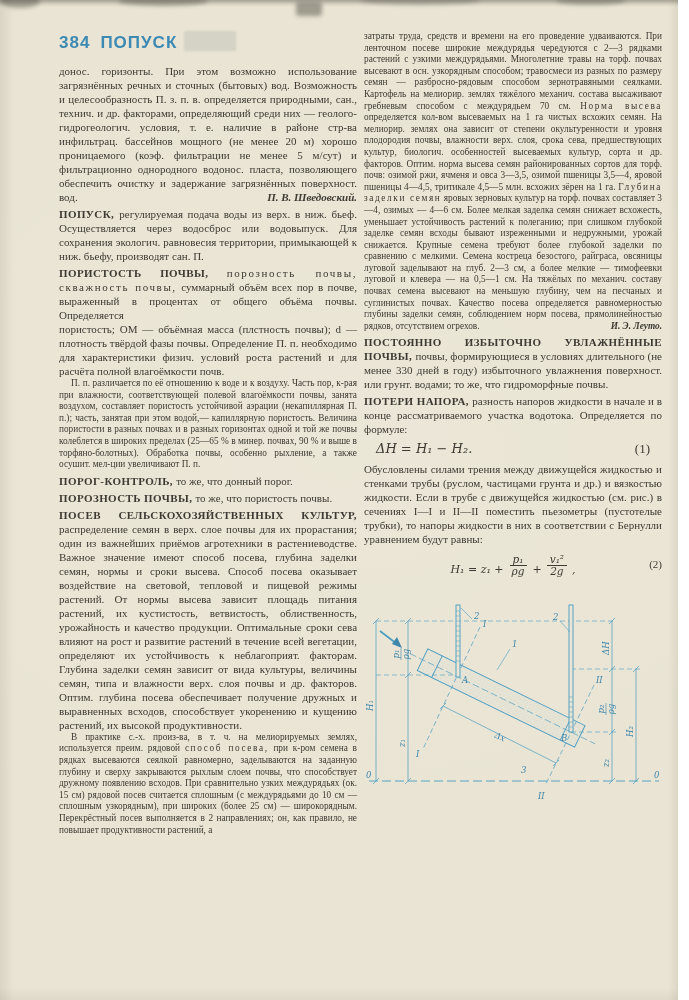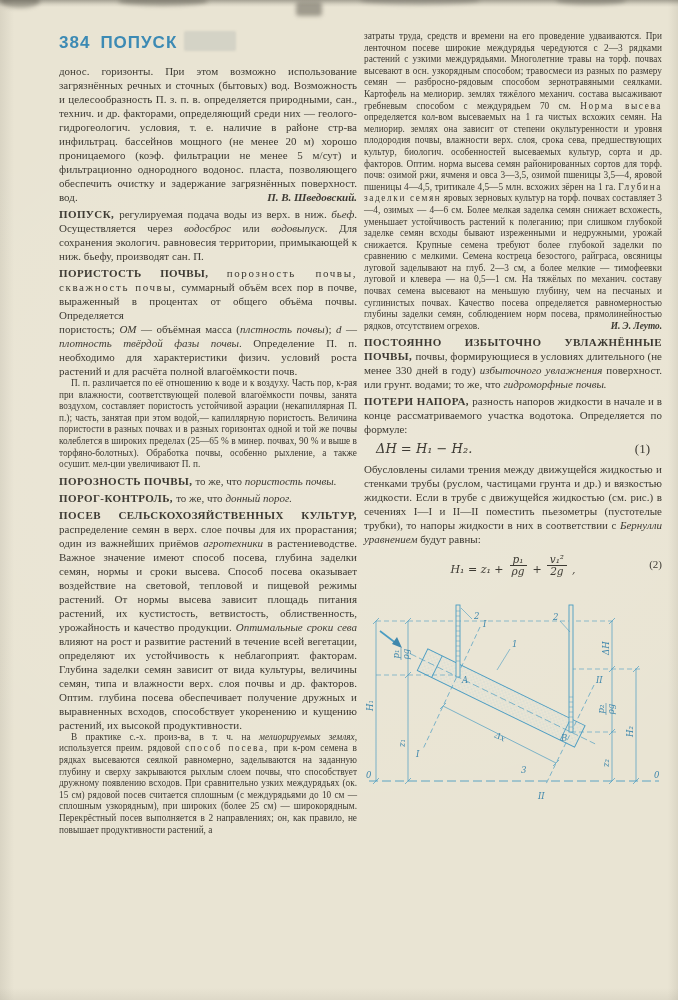--- a/index.html
+++ b/index.html
@@ -31,21 +31,21 @@
   .hdr .num{margin-right:10px;}
   
   .col{position:absolute;width:298px;text-align:justify;font-size:11px;line-height:14px;}
   .col-left{left:59px;top:64px;}
   .col-right{left:364px;top:31px;}
   .col p{margin:0;padding:0;}
   .col p.entry{margin-top:3px;}
   .petit{font-size:9.3px;line-height:11.6px;}
   .ind{text-indent:12px;}
   .seg-n{}
-  .seg-i{font-style:italic;margin-top:46px;}
+  .seg-i{margin-top:46px;}
   .seg-b{font-weight:bold;letter-spacing:.4px;}
   .seg-sp{letter-spacing:1.6px;}
   .seg-sig{font-style:italic;float:right;font-weight:bold;}
   
   .f-row{display:flex;align-items:center;gap:6px;margin:3px 0 3px 0;font-size:11px;}
   .f-row .sp{flex:1;}
   .fi{font-style:italic;font-family:"DejaVu Serif",serif;}
   .paren{font-size:24px;font-weight:300;line-height:1;transform:scaleX(.7);color:#3d3a33;}
   .frac{display:inline-flex;flex-direction:column;align-items:center;font-style:italic;
     font-family:"DejaVu Serif",serif;font-size:10.5px;line-height:1.05;}
@@ -77,22 +77,22 @@
   </div>
 
   <div class="col col-left">
     <p class="t"><span class="seg-n">донос. горизонты. При этом возможно использование загрязнённых речных и сточных (бытовых) вод. Возможность и целесообразность П. з. п. в. определяется природными, сан., технич. и др. факторами, определяющий среди них — геолого-гидрогеологич. условия, т. е. наличие в районе стр-ва инфильтрац. бассейнов мощного (не менее 20 м) хорошо проницаемого (коэф. фильтрации не менее 5 м/сут) и фильтрационно однородного водонос. пласта, позволяющего обеспечить очистку и задержание загрязнённых поверхност. вод. </span><span class="seg-sig">П. В. Шведовский.</span></p>
     <p class="t entry"><span class="seg-b">ПОПУСК, </span><span class="seg-n">регулируемая подача воды из верх. в ниж. </span><span class="seg-i">бьеф</span><span class="seg-n">. Осуществляется через </span><span class="seg-i">водосброс</span><span class="seg-n"> или </span><span class="seg-i">водовыпуск</span><span class="seg-n">. Для сохранения экологич. равновесия территории, примыкающей к ниж. бьефу, производят сан. П.</span></p>
     <p class="t entry"><span class="seg-b">ПОРИСТОСТЬ ПОЧВЫ, </span><span class="seg-sp">порозность почвы, скважность почвы,</span><span class="seg-n"> суммарный объём всех пор в почве, выраженный в процентах от общего объёма почвы. Определяется</span></p>
 
 
     <p class="t"><span class="seg-n">пористость; </span><span class="seg-i">ОМ</span><span class="seg-n"> — объёмная масса (</span><span class="seg-i">плстность почвы</span><span class="seg-n">); </span><span class="seg-i">d</span><span class="seg-n"> — </span><span class="seg-i">плотность твёрдой фазы почвы</span><span class="seg-n">. Определение П. п. необходимо для характеристики физич. условий роста растений и для расчёта полной влагоёмкости почв.</span></p>
     <p class="t petit ind"><span class="seg-n">П. п. различается по её отношению к воде и к воздуху. Часть пор, к-рая при влажности, соответствующей полевой влагоёмкости почвы, занята воздухом, составляет пористость устойчивой аэрации (некапиллярная П. п.); часть, занятая при этом водой,— капиллярную пористость. Величина пористости в разных почвах и в разных горизонтах одной и той же почвы колеблется в широких пределах (25—65 % в минер. почвах, 90 % и выше в торфяно-болотных). Обработка почвы, особенно рыхление, а также осушит. мел-ции увеличивают П. п.</span></p>
+    <p class="t entry"><span class="seg-b">ПОРОГ-КОНТРОЛЬ, </span><span class="seg-n">то же, что </span><span class="seg-i">донный порог.</span></p>
     <p class="t entry"><span class="seg-b">ПОРОЗНОСТЬ ПОЧВЫ, </span><span class="seg-n">то же, что </span><span class="seg-i">пористость почвы.</span></p>
-    <p class="t entry"><span class="seg-b">ПОРОГ-КОНТРОЛЬ, </span><span class="seg-n">то же, что </span><span class="seg-i">донный порог.</span></p>
     <p class="t entry"><span class="seg-b">ПОСЕВ СЕЛЬСКОХОЗЯЙСТВЕННЫХ КУЛЬТУР, </span><span class="seg-n">распределение семян в верх. слое почвы для их прорастания; один из важнейших приёмов </span><span class="seg-i">агротехники</span><span class="seg-n"> в растениеводстве. Важное значение имеют способ посева, глубина заделки семян, нормы и сроки высева. Способ посева оказывает воздействие на световой, тепловой и пищевой режимы растений. От нормы высева зависит площадь питания растений, их кустистость, ветвистость, облиственность, урожайность и качество продукции. </span><span class="seg-i">Оптимальные сроки сева</span><span class="seg-n"> влияют на рост и развитие растений в течение всей вегетации, определяют их устойчивость к неблагоприят. факторам. Глубина заделки семян зависит от вида культуры, величины семян, типа и влажности верх. слоя почвы и др. факторов. Оптим. глубина посева обеспечивает получение дружных и выравненных всходов, способствует укоренению и кущению растений, их высокой продуктивности.</span></p>
     <p class="t petit ind"><span class="seg-n">В практике с.-х. произ-ва, в т. ч. на </span><span class="seg-i">мелиорируемых землях,</span><span class="seg-n"> используется преим. рядовой </span><span class="seg-sp">способ посева,</span><span class="seg-n"> при к-ром семена в рядках высеваются сеялкой равномерно, заделываются на заданную глубину и сверху закрываются рыхлым слоем почвы, что способствует дружному появлению всходов. При сравнительно узких междурядьях (ок. 15 см) рядовой посев считается сплошным (с междурядьями до 10 см — сплошным узкорядным), при широких (более 25 см) — широкорядным. Перекрёстный посев выполняется в 2 направлениях; он, как правило, не повышает продуктивности растений, а</span></p>
   </div>
 
   <div class="col col-right">
     <p class="t petit"><span class="seg-n">затраты труда, средств и времени на его проведение удваиваются. При ленточном посеве широкие междурядья чередуются с 2—3 рядками растений с узкими междурядьями. Многолетние травы на торф. почвах высевают в осн. узкорядным способом; травосмеси из разных по размеру семян — разбросно-рядовым способом зернотравяными сеялками. Картофель на мелиорир. землях тяжёлого механич. состава высаживают гребневым способом с междурядьем 70 см. </span><span class="seg-sp">Норма высева</span><span class="seg-n"> определяется кол-вом высеваемых на 1 га чистых всхожих семян. На мелиорир. землях она зависит от степени окультуренности и уровня плодородия почвы, влажности верх. слоя, срока сева, предшествующих культур, биологич. особенностей высеваемых культур, сорта и др. факторов. Оптим. норма высева семян районированных сортов для торф. почв: озимой ржи, ячменя и овса 3—3,5, озимой пшеницы 3,5—4, яровой пшеницы 4—4,5, тритикале 4,5—5 млн. всхожих зёрен на 1 га. </span><span class="seg-sp">Глубина заделки семян</span><span class="seg-n"> яровых зерновых культур на торф. почвах составляет 3—4, озимых — 4—6 см. Более мелкая заделка семян снижает всхожесть, уменьшает устойчивость растений к полеганию; при слишком глубокой заделке семян всходы бывают изреженными и недружными, урожай снижается. Крупные семена требуют более глубокой заделки по сравнению с мелкими. Семена костреца безостого, райграса, овсяницы луговой заделывают на глуб. 2—3 см, а более мелкие — тимофеевки луговой и клевера — на 0,5—1 см. На тяжёлых по механич. составу почвах семена высевают на меньшую глубину, чем на песчаных и суглинистых почвах. Качество посева определяется равномерностью глубины заделки семян, соблюдением норм посева, прямолинейностью рядков, отсутствием огрехов. </span><span class="seg-sig">И. Э. Леуто.</span></p>
     <p class="t entry"><span class="seg-b">ПОСТОЯННО ИЗБЫТОЧНО УВЛАЖНЁННЫЕ ПОЧВЫ, </span><span class="seg-n">почвы, формирующиеся в условиях длительного (не менее 330 дней в году) </span><span class="seg-i">избыточного увлажнения</span><span class="seg-n"> поверхност. или грунт. водами; то же, что </span><span class="seg-i">гидроморфные почвы.</span></p>
     <p class="t entry"><span class="seg-b">ПОТЕРИ НАПОРА, </span><span class="seg-n">разность напоров жидкости в начале и в конце рассматриваемого участка водотока. Определяется по формуле:</span></p>
 
     <div class="f-block">

